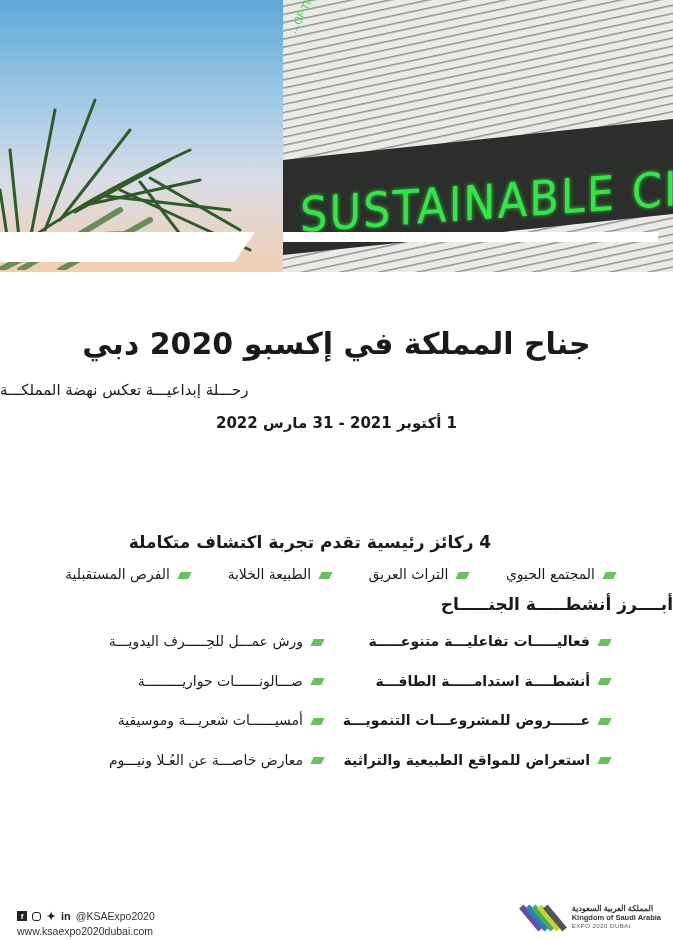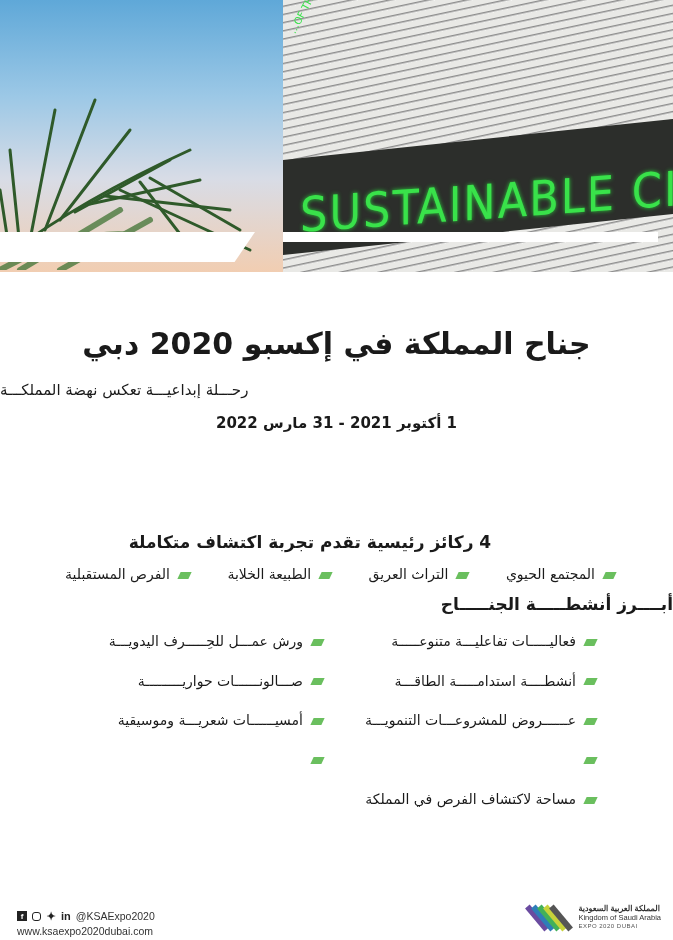--- a/index.html
+++ b/index.html
@@ -17,34 +17,34 @@
 
   .title{position:absolute;top:326px;left:0;width:673px;text-align:center;font-size:30px;font-weight:bold;direction:rtl;}
   .subtitle{position:absolute;top:381px;left:0;width:673px;text-align:left;font-size:15px;direction:rtl;}
   .dates{position:absolute;top:414px;left:0;width:673px;text-align:center;font-size:15px;font-weight:bold;direction:rtl;}
   .pillars-head{position:absolute;top:496px;left:0;width:620px;text-align:center;font-size:17px;font-weight:bold;direction:rtl;margin-top:36px;}
   .pillars{position:absolute;top:566px;left:65px;width:550px;display:flex;flex-direction:row-reverse;justify-content:space-between;direction:rtl;font-size:14px;}
   .bullet{display:inline-block;width:11px;height:7px;background:#6abf5e;transform:skewX(-25deg);margin-left:9px;vertical-align:middle;}
   .act-head{position:absolute;top:594px;left:0;width:673px;font-size:17px;font-weight:bold;direction:rtl;}
   .col{position:absolute;top:633px;direction:rtl;font-size:14px;}
   .col .row{height:39.5px;white-space:nowrap;}
-  .col-right{right:77px;}
+  .col-right{right:63px;font-weight:bold;}
   .col-left{right:350px;}
 
   .footer-left{position:absolute;left:17px;top:910px;font-family:"Liberation Sans",sans-serif;font-size:10.5px;color:#333;}
   .social{display:flex;align-items:center;gap:5px;}
   .sicon{width:10px;height:10px;background:#222;display:inline-flex;align-items:center;justify-content:center;color:#fff;font-size:8px;font-weight:bold;}
   .sicon.outline{background:#fff;border:1.5px solid #222;border-radius:3px;width:7px;height:7px;color:#222;}
   .sicon.plain{background:none;color:#222;font-size:11px;}
   .footer-right{position:absolute;right:12px;top:901px;display:flex;align-items:center;gap:12px;}
   .logo-mark{width:36px;height:32px;position:relative;}
   .logo-mark span{position:absolute;width:6px;height:30px;transform:rotate(-40deg);}
   .logo-text{font-family:"Liberation Sans",sans-serif;font-size:7.5px;line-height:9px;color:#333;}
   .logo-text .ar{direction:rtl;text-align:left;font-weight:bold;font-size:8px;}
-  .logo-text .en{font-weight:normal;}
+  .logo-text .en{font-weight:bold;}
   .logo-text .ex{font-size:6px;letter-spacing:0.5px;color:#555;}
 </style>
 </head>
 <body>
 
 <div class="hero">
   <div class="sky"></div>
   <svg class="palm" viewBox="0 0 260 180">
     <g stroke="#2f5a2a" stroke-width="3" fill="none" stroke-linecap="round">
       <path d="M0 170 Q80 110 190 60"></path>
@@ -86,29 +86,28 @@
   <span><span class="bullet"></span><span>التراث العريق</span></span>
   <span><span class="bullet"></span><span>المجتمع الحيوي</span></span>
 </div>
 
 <div class="act-head">أبــــرز أنشطـــــة الجنـــــاح</div>
 
 <div class="col col-right">
   <div class="row"><span class="bullet"></span><span>فعاليـــــات تفاعليـــة متنوعـــــة</span></div>
   <div class="row"><span class="bullet"></span><span>أنشطــــة استدامـــــة الطاقـــة</span></div>
   <div class="row"><span class="bullet"></span><span>عــــــروض للمشروعـــات التنمويـــة</span></div>
-  <div class="row"><span class="bullet"></span></div>
-  <div class="row"><span class="bullet"></span><span>مساحة لاكتشاف الفرص في المملكة</span></div>
+  <div class="row"><span class="bullet"></span><span>استعراض للمواقع الطبيعية والتراثية</span></div>
 </div>
 
 <div class="col col-left">
   <div class="row"><span class="bullet"></span><span>ورش عمـــل للحِـــــرف اليدويـــة</span></div>
   <div class="row"><span class="bullet"></span><span>صـــالونــــــات حواريـــــــــة</span></div>
   <div class="row"><span class="bullet"></span><span>أمسيــــــات شعريـــة وموسيقية</span></div>
-  <div class="row"><span class="bullet"></span></div>
+  <div class="row"><span class="bullet"></span><span>معارض خاصـــة عن العُـلا ونيـــوم</span></div>
 </div>
 
 <div class="footer-left">
   <div class="social">
     <span class="sicon">f</span>
     <span class="sicon outline"></span>
     <span class="sicon plain">✦</span>
     <span class="sicon plain" style="font-weight:bold;width:auto;text-align:center;">in</span>
     <span>@KSAExpo2020</span>
   </div>

